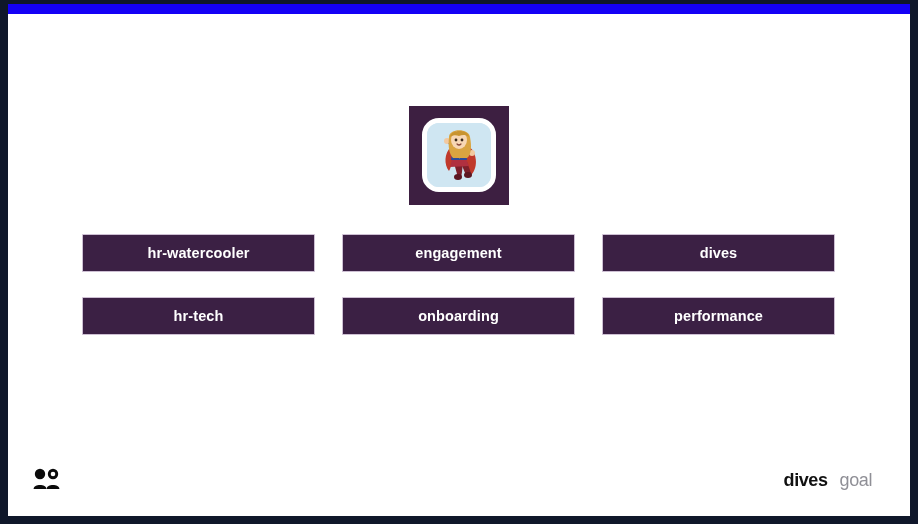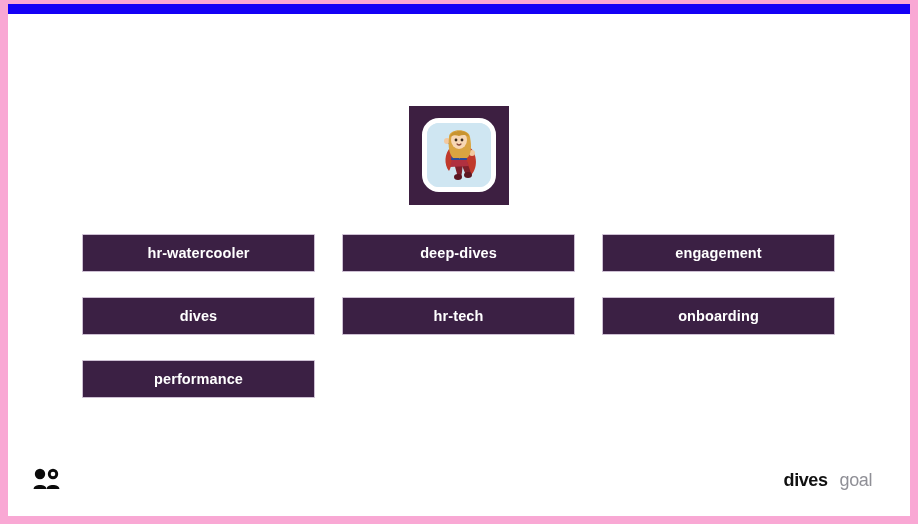--- a/index.html
+++ b/index.html
@@ -13,21 +13,21 @@
     height: 524px;
     overflow: hidden;
     font-family: "Liberation Sans", sans-serif;
   }
 
   
   .screen {
     position: relative;
     width: 918px;
     height: 524px;
-    background: #f9a8d4;
+    background: #0f172a;
     box-sizing: border-box;
   }
 
   
   .card {
     position: absolute;
     left: 8px;
     top: 4px;
     width: 902px;
     height: 512px;
@@ -175,23 +175,20 @@
           <path d="M30 21 q2 2 4 0" stroke="#8a4a3a" stroke-width="1.2" fill="none" stroke-linecap="round"></path>
         </svg>
       </div>
     </div>
 
     <div class="grid">
       <div class="chan-btn">
         <span>hr-watercooler</span>
       </div>
       <div class="chan-btn">
-        <span>deep-dives</span>
-      </div>
-      <div class="chan-btn">
         <span>engagement</span>
       </div>
       <div class="chan-btn">
         <span>dives</span>
       </div>
       <div class="chan-btn">
         <span>hr-tech</span>
       </div>
       <div class="chan-btn">
         <span>onboarding</span>

